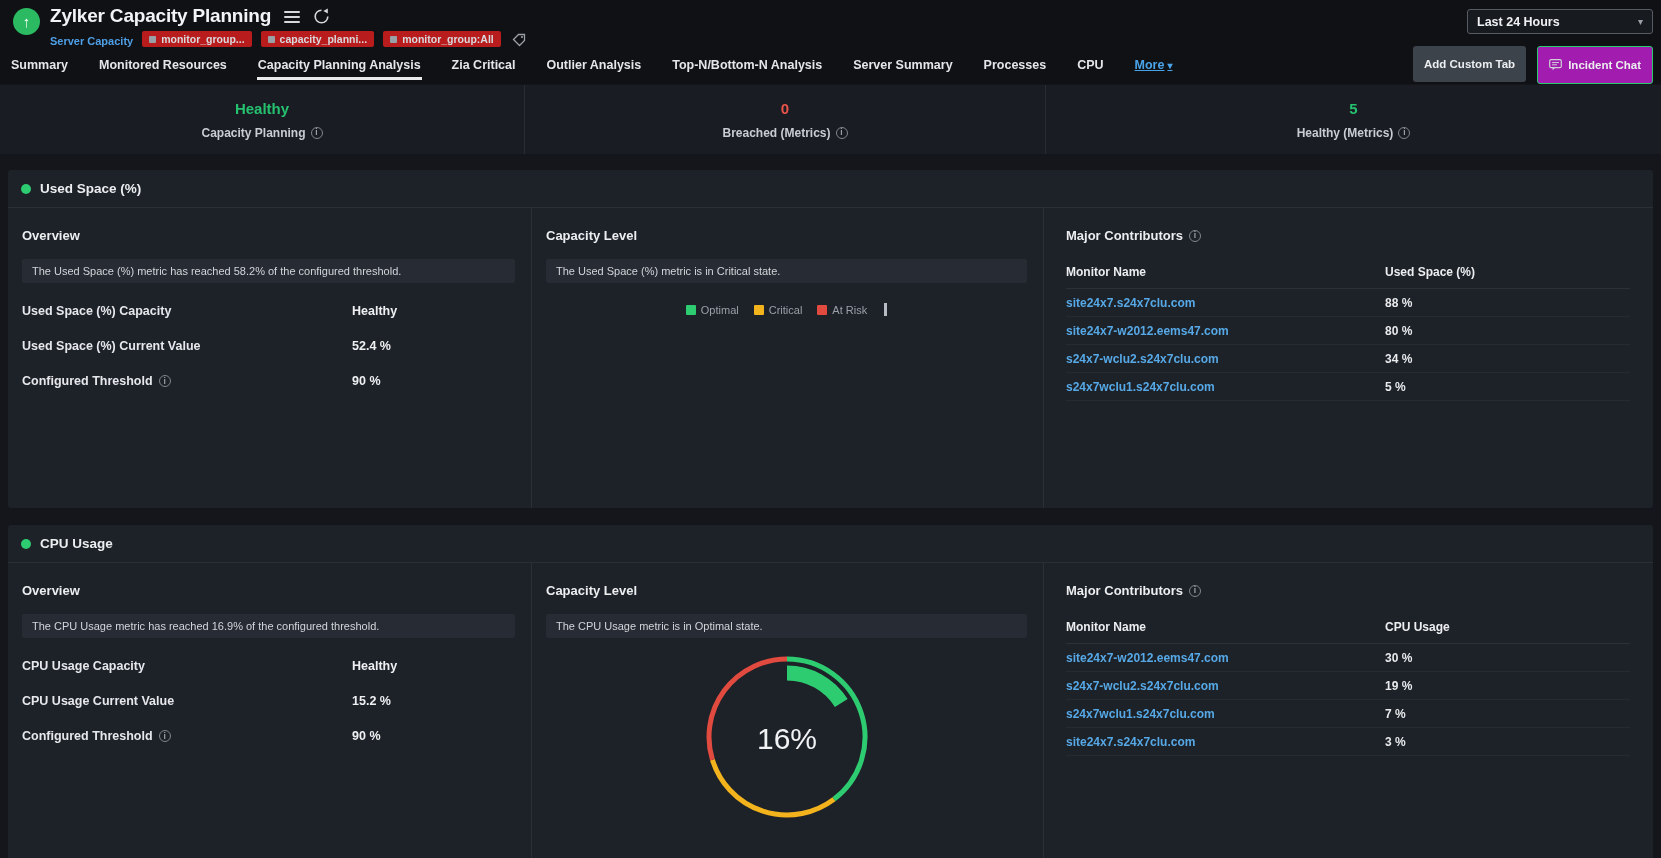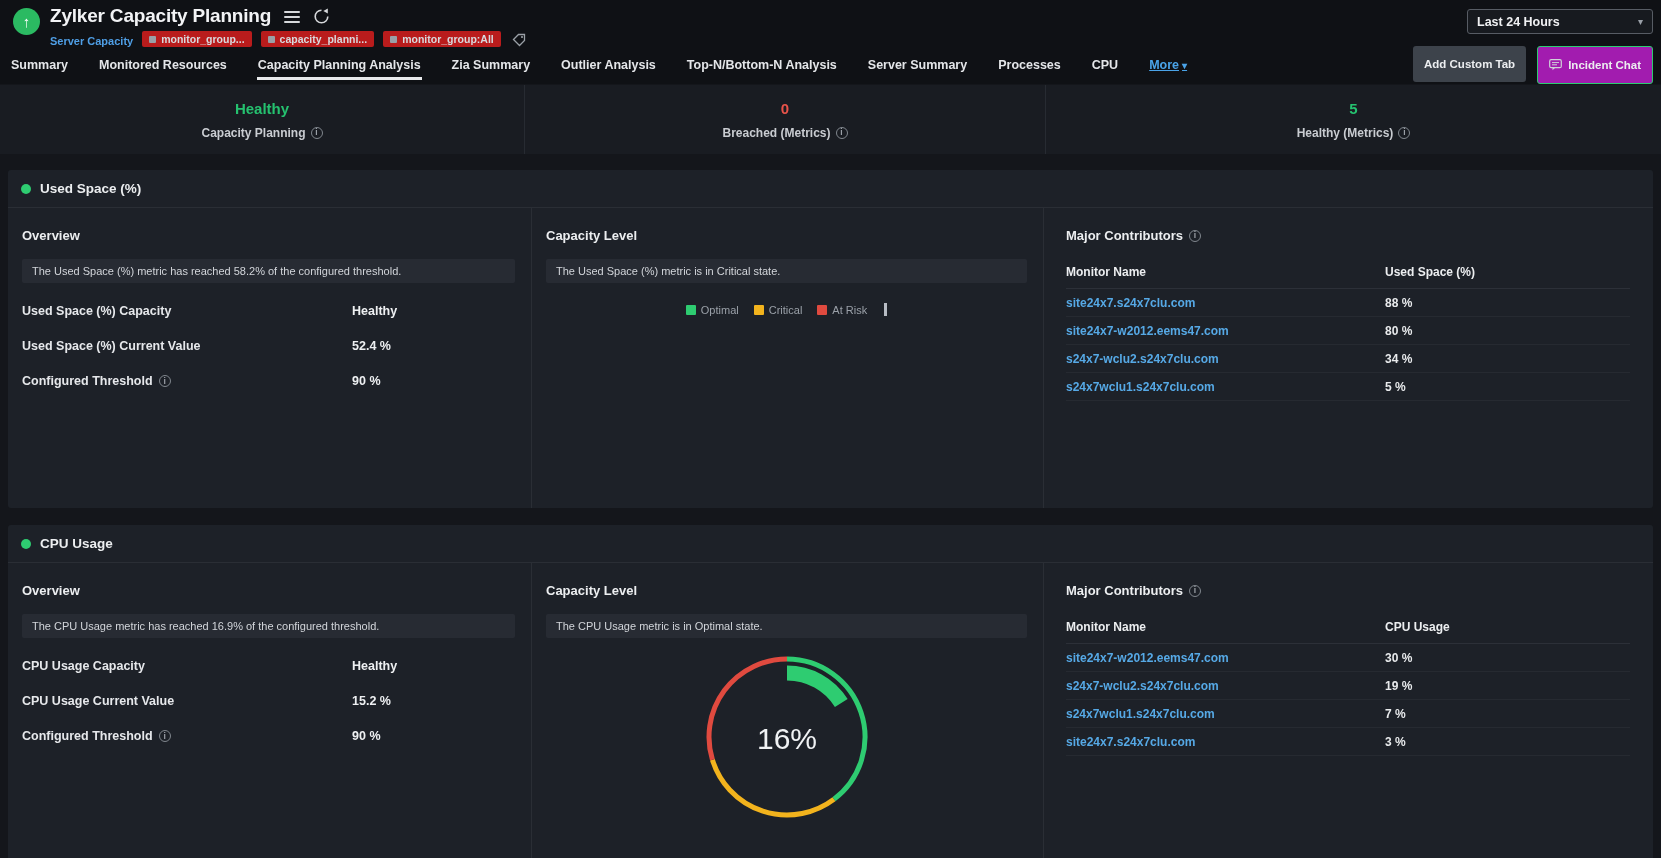--- a/index.html
+++ b/index.html
@@ -140,21 +140,21 @@
           <line x1="3" y1="5.8" x2="8" y2="5.8" stroke="#cfd3d8" stroke-width="1"></line>
         </svg>
       <span>Incident Chat</span>
     </span>
   </div>
 
   <div class="tabs">
     <span class="tab">Summary</span>
     <span class="tab">Monitored Resources</span>
     <span class="tab active">Capacity Planning Analysis</span>
-    <span class="tab">Zia Summary</span>
+    <span class="tab">Zia Critical</span>
     <span class="tab">Outlier Analysis</span>
     <span class="tab">Top-N/Bottom-N Analysis</span>
     <span class="tab">Server Summary</span>
     <span class="tab">Processes</span>
     <span class="tab">CPU</span>
     <span class="tab more"><span>More</span><span class="caret">▾</span></span>
   </div>
 </div>
 
 <div class="statusbar">

